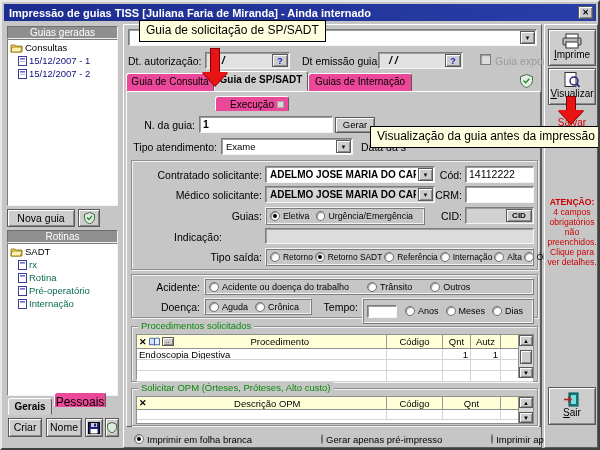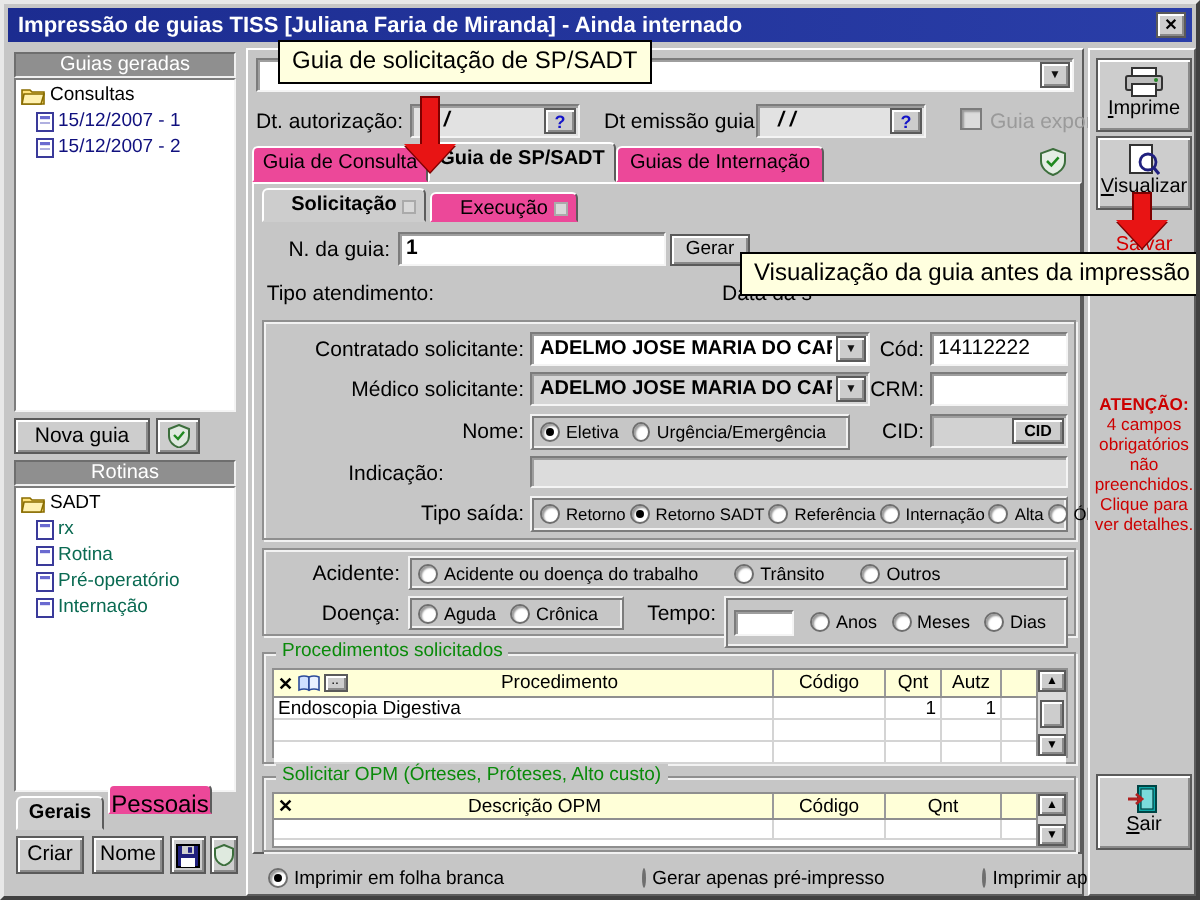--- a/index.html
+++ b/index.html
@@ -235,38 +235,40 @@
     </div>
     <span class="abs" style="left:396px;top:49px;">
       <svg width="13" height="14">
           <path d="M6.5 0.5 L12.5 2.7 V6.5 C12.5 10 9.5 12.5 6.5 13.5 C3.5 12.5 0.5 10 0.5 6.5 V2.7 Z" fill="#e4ede4" stroke="#3c6e3c"></path>
           <path d="M3.5 6.5 l2.2 2.2 l3.6 -4" stroke="#1f8a1f" stroke-width="1.3" fill="none"></path>
         </svg>
     </span>
 
     <div class="raised abs" style="left:2px;top:66px;width:415px;height:336px;background:#c6c6c6;">
 
-      <div class="tab active" style="left:4px;top:2px;width:82px;height:17px;font-size:10px;">
-        <span>Solicitação</span>
-        <span class="abs" style="right:4px;top:5px;width:7px;height:7px;background:#d8d8d8;border:1px solid #aaa;"></span>
-      </div>
       <div class="tab" style="left:88px;top:4px;width:74px;height:15px;font-size:10px;">
         <span>Execução</span>
         <span class="abs" style="right:4px;top:4px;width:7px;height:7px;background:#d8d8d8;border:1px solid #aaa;"></span>
       </div>
 
       <span class="lbl rt" style="left:4px;top:27px;width:64px;">N. da guia:</span>
       <div class="inset abs" style="left:72px;top:24px;width:134px;height:17px;">
         <span class="lbl" style="left:3px;top:1px;font-weight:bold;">1</span>
       </div>
       <div class="btn abs" style="left:208px;top:25px;width:40px;height:16px;font-size:9.5px;line-height:14px;">
         <span>Gerar</span>
       </div>
 
       <span class="lbl rt" style="left:0px;top:49px;width:90px;">Tipo atendimento:</span>
+      <div class="combo" style="left:94px;top:46px;width:132px;height:17px;">
+        <span class="val" style="font-size:9.5px;">Exame</span>
+        <div class="btn ddbtn">
+          <span>▼</span>
+        </div>
+      </div>
       <span class="lbl" style="left:234px;top:49px;">Data da s</span>
 
       <div class="grp" style="left:4px;top:68px;width:407px;height:110px;">
         <span class="lbl rt" style="left:2px;top:8px;width:128px;">Contratado solicitante:</span>
         <div class="combo" style="left:133px;top:5px;width:170px;height:17px;">
           <span class="val" style="font-weight:bold;font-size:10px;">ADELMO JOSE MARIA DO CARMO</span>
           <div class="btn ddbtn"><span>▼</span></div>
         </div>
         <span class="lbl rt" style="left:306px;top:8px;width:24px;">Cód:</span>
         <div class="inset abs" style="left:333px;top:5px;width:69px;height:17px;">
@@ -274,21 +276,21 @@
         </div>
 
         <span class="lbl rt" style="left:2px;top:28px;width:128px;">Médico solicitante:</span>
         <div class="combo" style="left:133px;top:25px;width:170px;height:17px;background:#d6d6d6;">
           <span class="val" style="font-weight:bold;font-size:10px;">ADELMO JOSE MARIA DO CARMO</span>
           <div class="btn ddbtn"><span>▼</span></div>
         </div>
         <span class="lbl rt" style="left:302px;top:28px;width:28px;">CRM:</span>
         <div class="inset abs" style="left:333px;top:25px;width:69px;height:17px;"></div>
 
-        <span class="lbl rt" style="left:2px;top:49px;width:128px;">Nome:</span>
+        <span class="lbl rt" style="left:2px;top:49px;width:128px;">Guias:</span>
         <div class="radbox" style="left:133px;top:46px;width:160px;height:18px;font-size:8.8px;">
           <span class="rad on"></span>
           <span class="radlbl">Eletiva</span>
           <span class="rad"></span>
           <span class="radlbl">Urgência/Emergência</span>
         </div>
         <span class="lbl rt" style="left:306px;top:49px;width:24px;">CID:</span>
         <div class="inset abs" style="left:333px;top:46px;width:69px;height:17px;background:#d2d2d2;">
           <div class="btn abs" style="right:1px;top:1px;width:26px;height:13px;font-size:8px;font-weight:bold;line-height:12px;">
             <span>CID</span>

